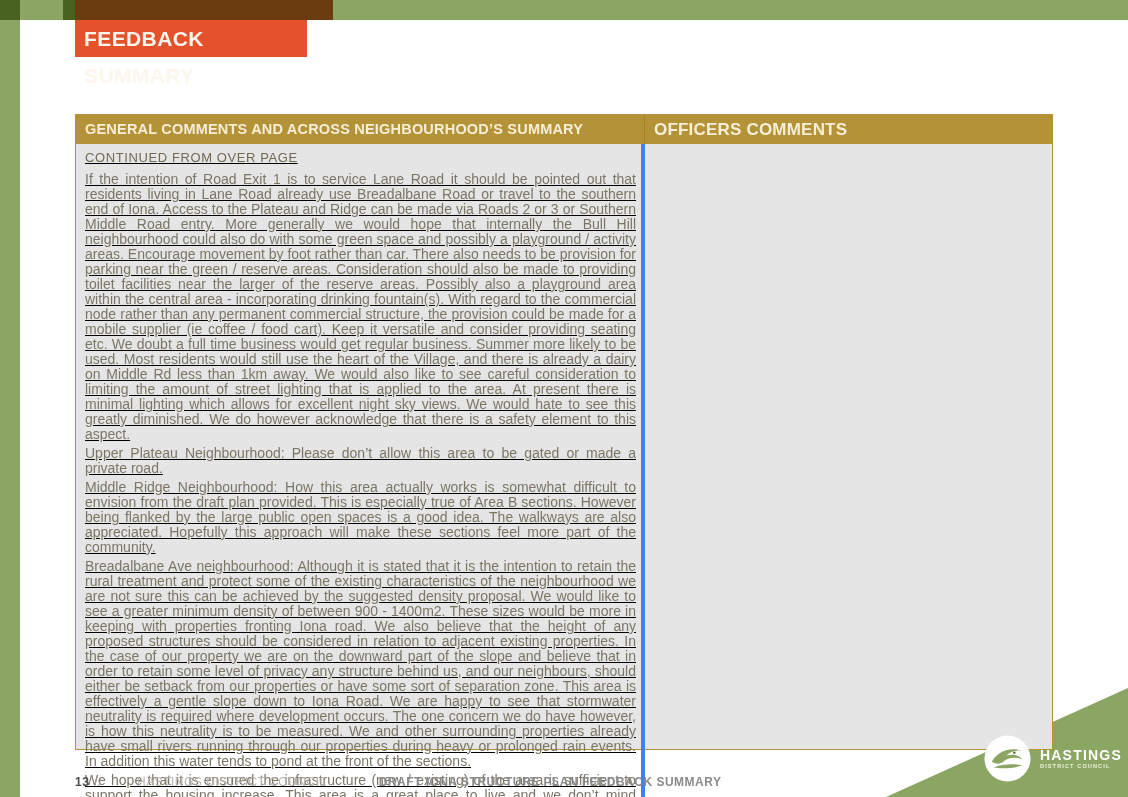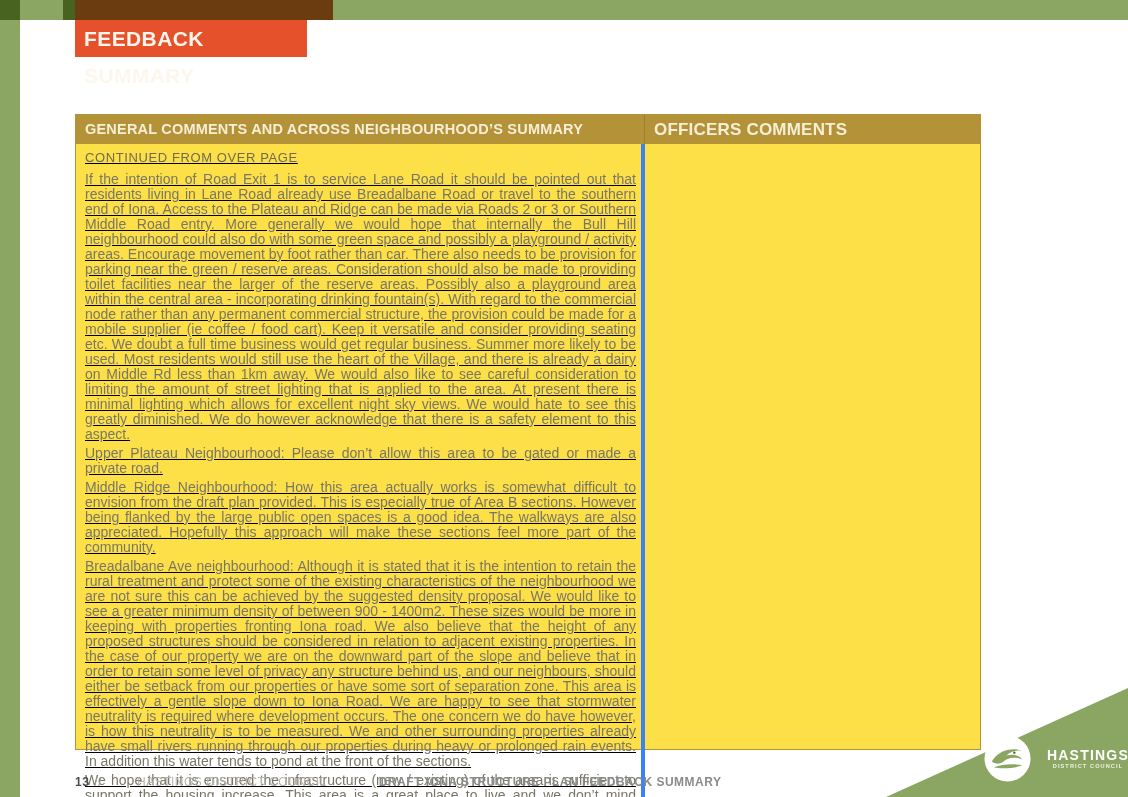--- a/index.html
+++ b/index.html
@@ -30,28 +30,28 @@
   
   .corner-swoosh {
     position: absolute; left: 886px; top: 688px; width: 242px; height: 109px;
     background: #8ba563;
     clip-path: polygon(100% 0, 100% 100%, 0 100%);
     z-index: 1;
   }
   
   .logo { position: absolute; left: 984px; top: 735px; z-index: 3; display: flex; align-items: center; }
   .logo-circle { width: 47px; height: 47px; flex: 0 0 auto; }
-  .logo-text { margin-left: 16px; color: #ffffff; text-align: center; }
+  .logo-text { margin-left: 9px; color: #ffffff; }
   .logo-name { font-size: 14px; font-weight: bold; letter-spacing: 1.2px; line-height: 15px; }
   .logo-sub { font-size: 5.6px; font-weight: bold; letter-spacing: 1.1px; line-height: 7px; color: #eef3e2; }
   
   .fb-table {
-    position: absolute; left: 75px; top: 114px; width: 906px; height: 636px;
+    position: absolute; left: 75px; top: 114px; width: 978px; height: 636px;
     border: 1px solid #b39238;
-    background: #fde047;
+    background: #e5e5e5;
     z-index: 2;
     display: flex; flex-direction: column;
   }
   .fb-head { display: flex; height: 29px; background: #b39238; flex: 0 0 auto; }
   .fb-head-left {
     width: 569px; flex: 0 0 auto;
     color: #f6eed6; font-size: 14.5px; font-weight: bold; letter-spacing: 0.2px;
     line-height: 29px; padding-left: 9px;
     border-right: 1px solid rgba(122, 95, 25, 0.35);
     white-space: nowrap; overflow: hidden;

